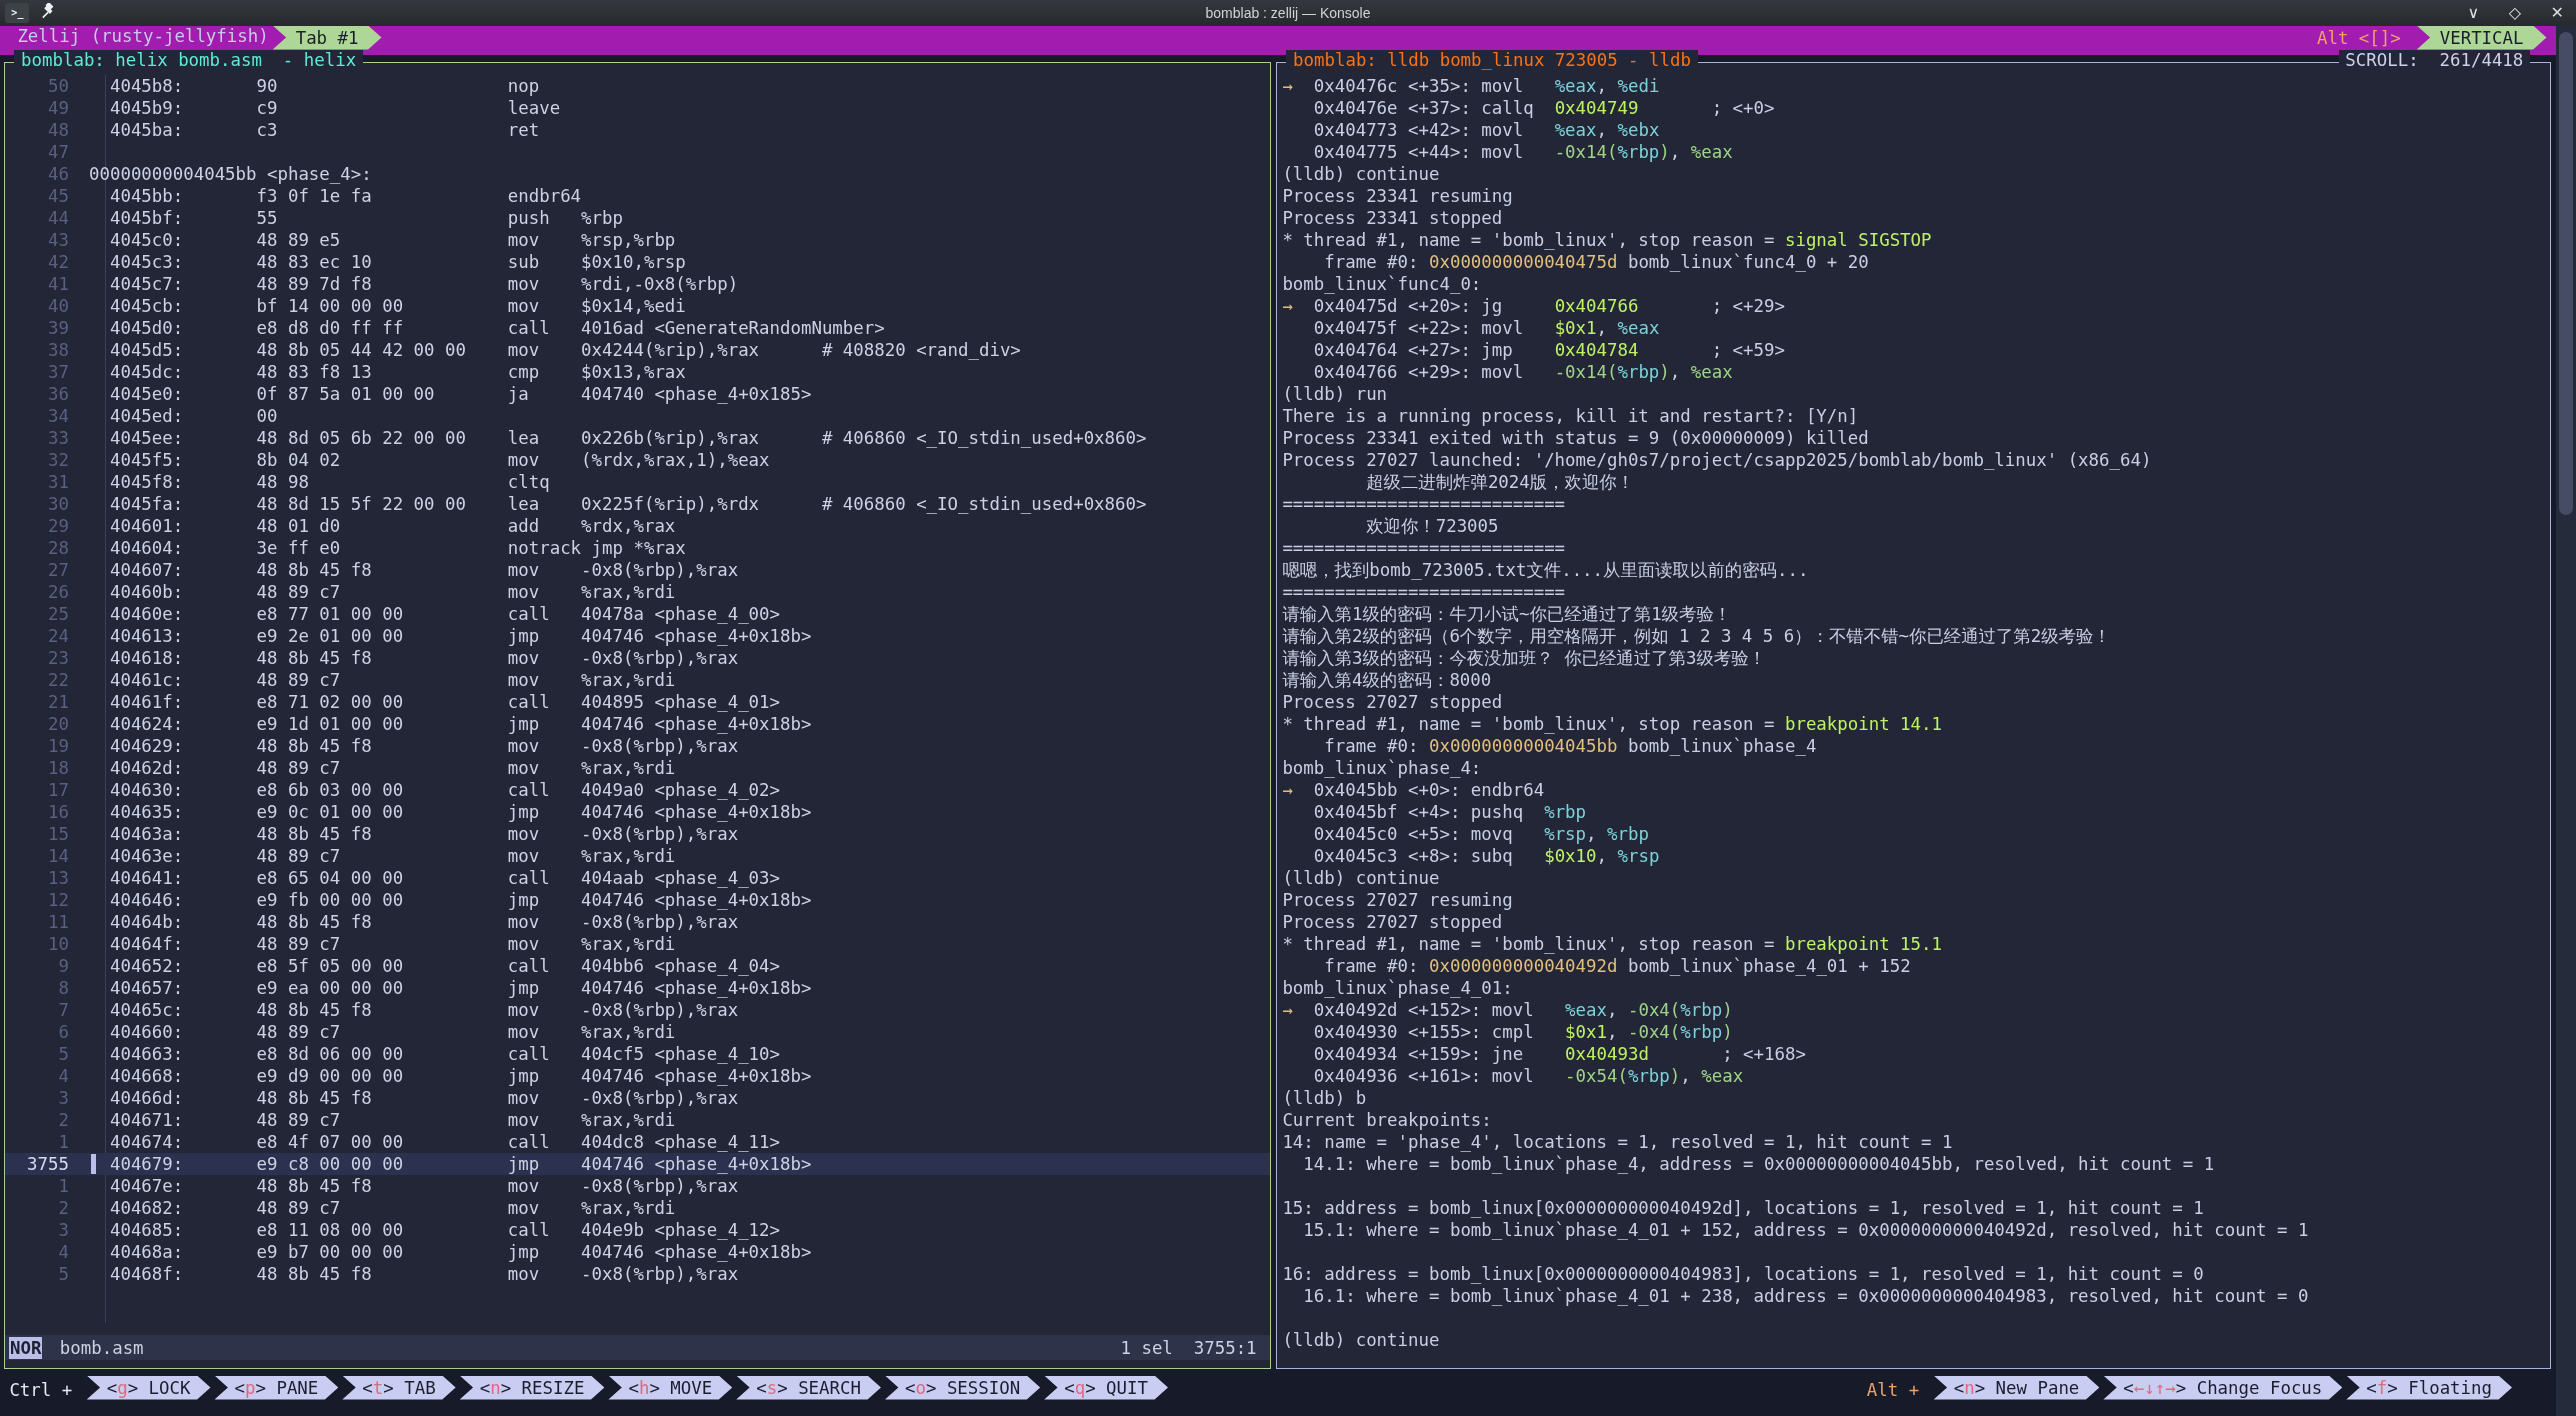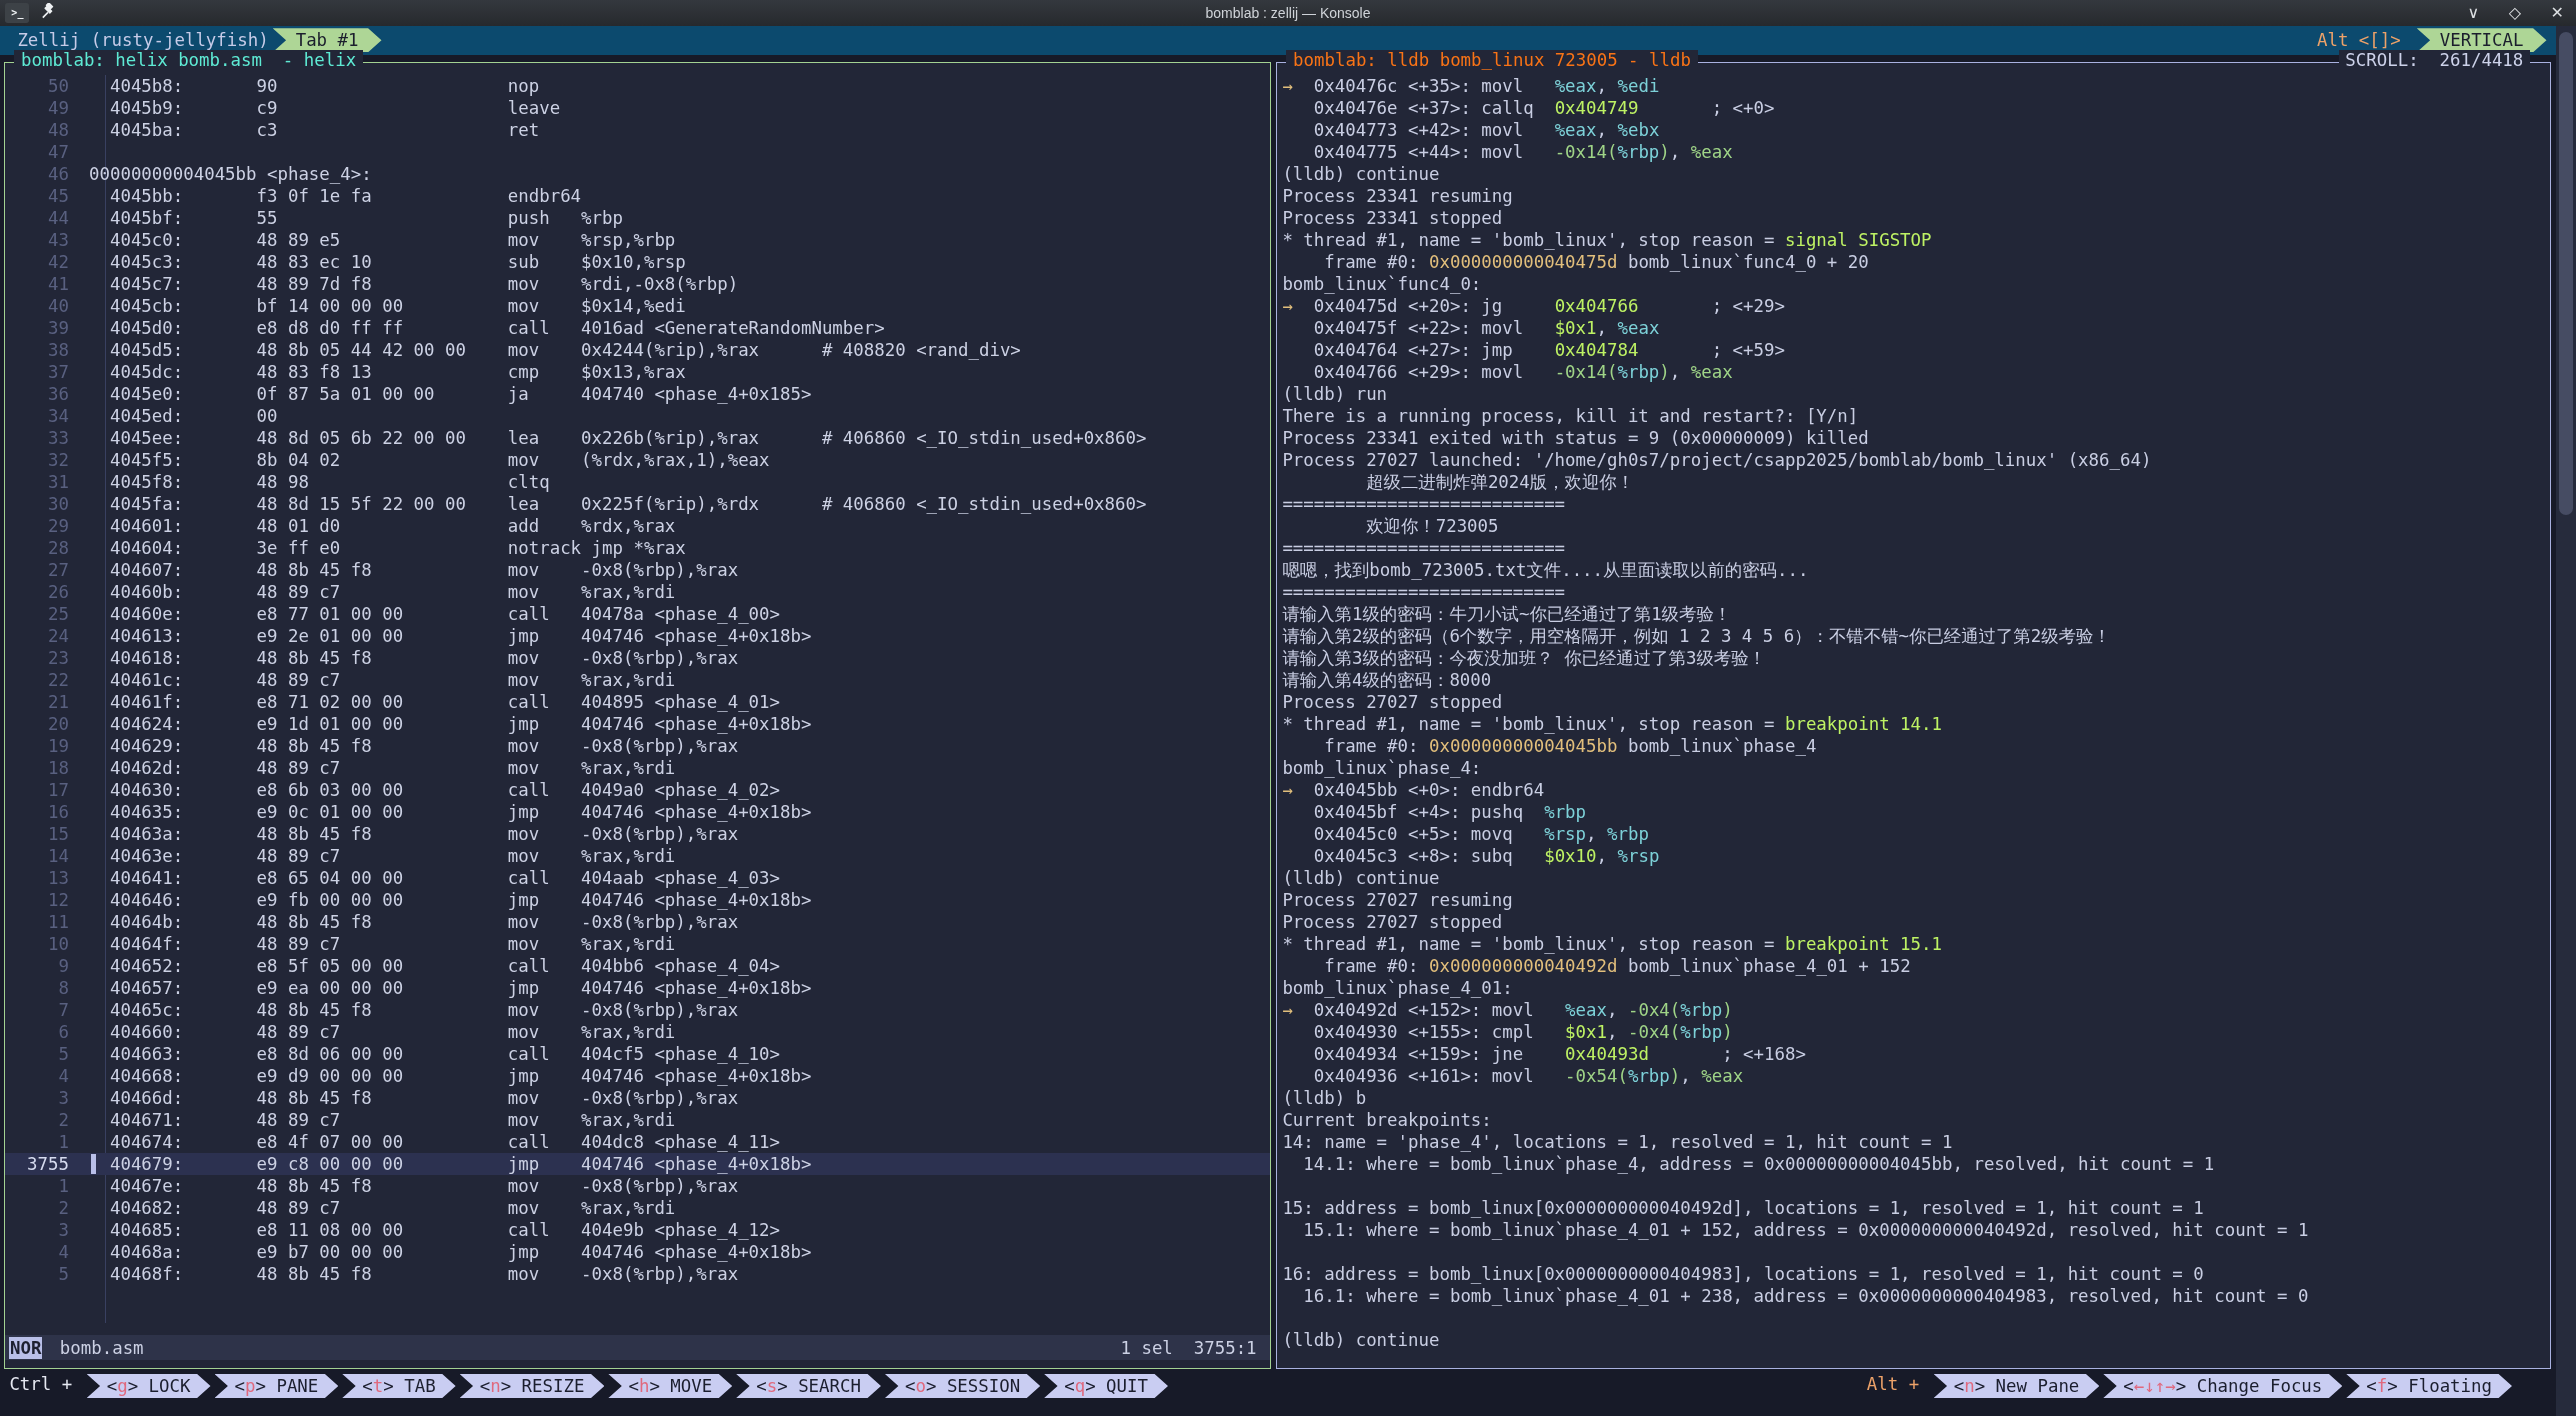--- a/index.html
+++ b/index.html
@@ -19,22 +19,22 @@
   }
   .tb-icon{width:24px;height:20px;margin-left:5.4px;background:#3d4247;border-radius:2.7px;
     display:flex;align-items:center;justify-content:center;
     font-family:"DejaVu Sans Mono",monospace;font-size:10px;color:#eef1f3;font-weight:bold;}
   .tb-pin{margin-left:12px;font-size:14.8px;color:#eef1f3;}
   .tb-title{position:absolute;left:0;right:0;text-align:center;}
   .tb-btns{margin-left:auto;margin-right:12px;display:flex;gap:29.5px;font-size:16px;color:#dcdfe2;z-index:2;}
   .tb-btns span{cursor:default;}
   
   .tabbar{
-    position:absolute;left:0;top:25.5px;width:2576px;height:29.5px;background:#0c4a6e;
-    display:flex;align-items:center;font-size:17.4px;color:#c6cbe8;
+    position:absolute;left:0;top:25.5px;width:2576px;height:29.5px;background:#a21caf;
+    display:flex;align-items:flex-start;font-size:17.4px;color:#c6cbe8;
   }
   .session-name{margin-left:17.4px;white-space:pre;}
   .ribbon{
     position:relative;display:inline-block;height:24px;line-height:24px;
     padding:0 23px;background:#aed696;color:#1b1e2d;white-space:pre;
     clip-path:polygon(0 0,calc(100% - 13.4px) 0,100% 50%,calc(100% - 13.4px) 100%,0 100%,13.4px 50%);
     margin-left:4px;
   }
   .tabbar-right{margin-left:auto;display:flex;align-items:center;}
   .mode-hint{color:#eda269;margin-right:12px;white-space:pre;}
@@ -72,21 +72,21 @@
   .lldb-content{position:absolute;left:5.4px;top:12px;right:0;font-size:17.4px;line-height:22px;}
   .tline{white-space:pre;height:22px;}
   .c-w{color:#c9cee3;}
   .c-y{color:#e2bf7c;}
   .c-r{color:#bef264;}
   .c-c{color:#7dd1d8;}
   .c-g{color:#9fd487;}
   
   .keybar{
     position:absolute;left:0;top:1374px;width:2576px;height:25.5px;background:#171a28;
-    display:flex;align-items:flex-start;font-size:17.4px;
+    display:flex;align-items:flex-end;font-size:17.4px;
   }
   .kb-prefix{color:#e6e9f2;margin-left:9.4px;white-space:pre;}
   .kb-prefix.alt{color:#eda269;margin-left:auto;}
   .keybar .ribbon{background:#c9cdf2;height:24px;line-height:24px;padding:0 20px;}
   .ribbon .kp{color:#e0697e;}
   .ribbon .br,.ribbon .kl{color:#1b1e2e;}
   .kb-right-gap{width:64px;}
   
   .kscroll{position:absolute;right:0;top:25.5px;width:20px;height:1391px;background:#262b3c;}
   .kthumb{position:absolute;left:2.7px;top:6.7px;width:14.8px;height:483px;background:#464c63;border-radius:7.4px;}

